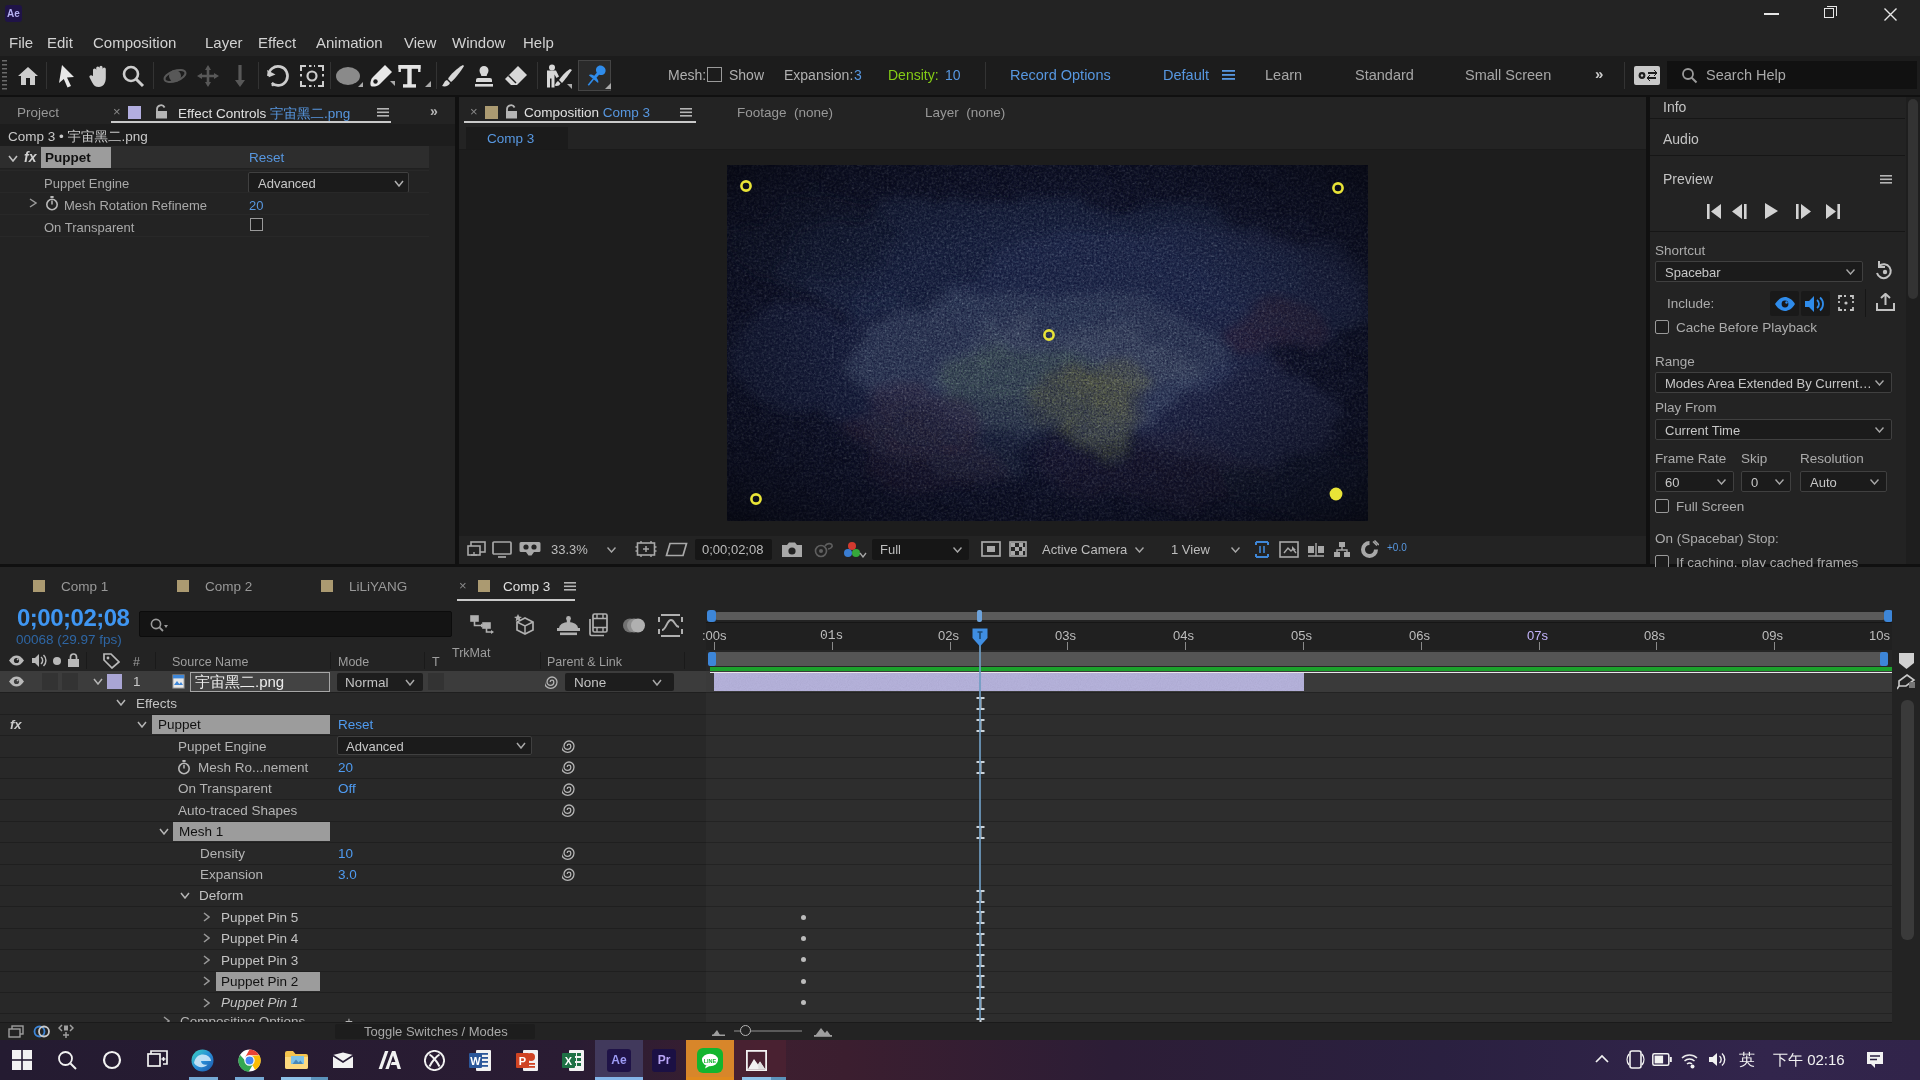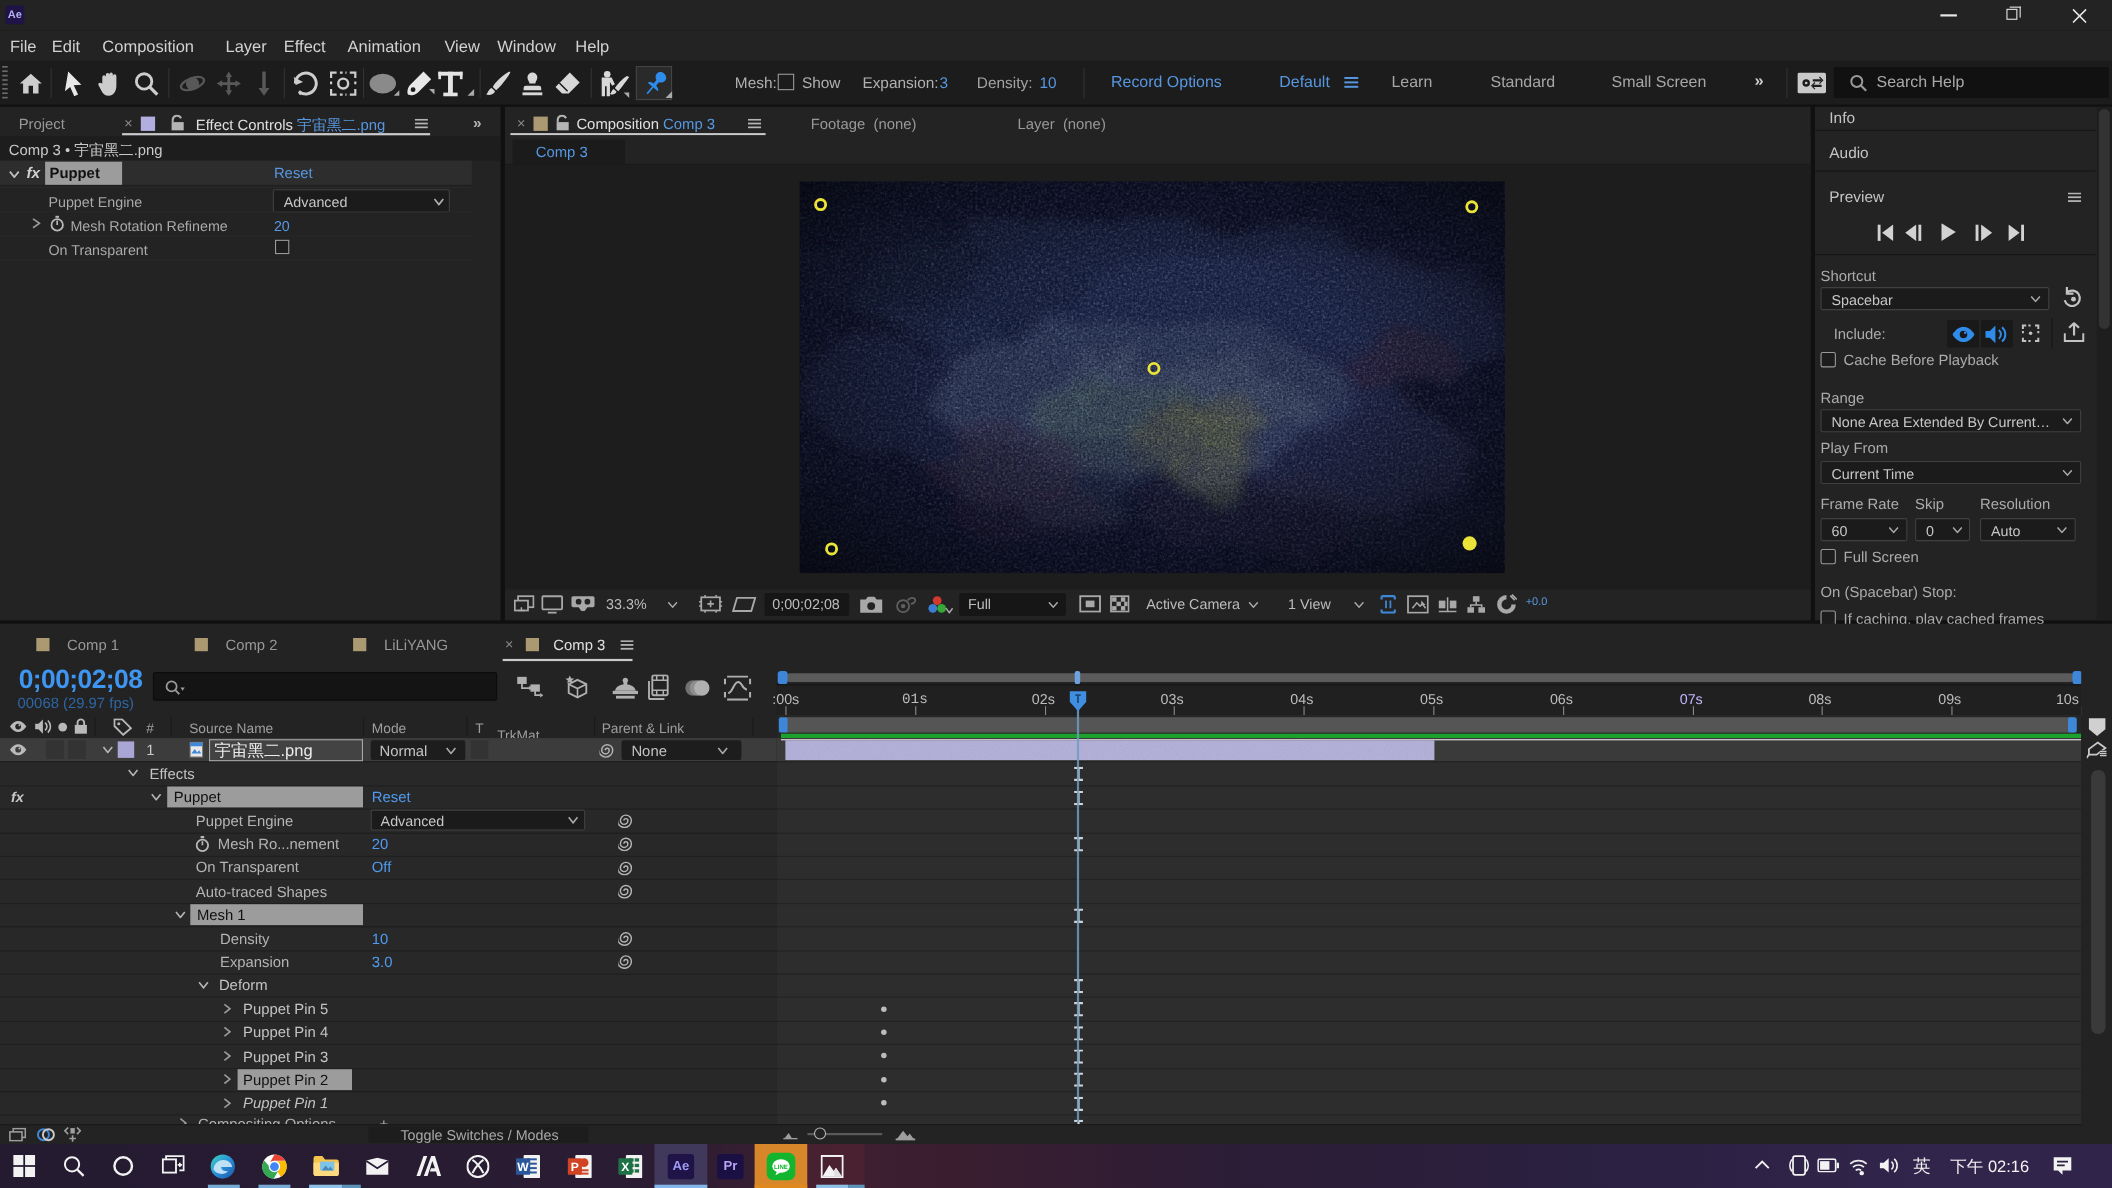--- a/index.html
+++ b/index.html
@@ -179,21 +179,21 @@
       </svg>
     <svg class="abs" style="left:604px;top:26px;" width="8" height="8">
         <path d="M7 1 L7 7 L1 7 Z" fill="#aaa"></path>
       </svg>
 
     <div class="txt" style="left:668px;top:11px;font-size:14px;color:#b0b0b0;">Mesh:</div>
     <div class="abs" style="left:707px;top:11px;width:15px;height:15px;border:1.5px solid #9a9a9a;background:#1c1c1c;"></div>
     <div class="txt" style="left:729px;top:11px;font-size:14px;color:#b0b0b0;">Show</div>
     <div class="txt" style="left:784px;top:11px;font-size:14px;color:#b0b0b0;">Expansion:</div>
     <div class="txt" style="left:854px;top:11px;font-size:14px;color:#5797e0;">3</div>
-    <div class="txt" style="left:888px;top:11px;font-size:14px;color:#a3a3a3;">Density:</div>
+    <div class="txt" style="left:888px;top:11px;font-size:14px;color:#84cc16;">Density:</div>
     <div class="txt" style="left:945px;top:11px;font-size:14px;color:#5797e0;">10</div>
     <div class="abs" style="left:985px;top:6px;width:1px;height:27px;background:#333;"></div>
     <div class="txt" style="left:1010px;top:11px;font-size:14.5px;color:#5797e0;">Record Options</div>
     <div class="txt" style="left:1163px;top:11px;font-size:14.5px;color:#5797e0;">Default</div>
     <svg class="abs" style="left:1222px;top:14px;" width="13" height="11">
         <g fill="#5797e0">
           <rect y="0" width="13" height="1.8"></rect>
           <rect y="4" width="13" height="1.8"></rect>
           <rect y="8" width="13" height="1.8"></rect>
         </g>
@@ -533,21 +533,21 @@
       </svg>
     <div class="abs" style="left:215px;top:192px;width:1px;height:28px;background:#161616;"></div>
     <svg class="abs" style="left:226px;top:196px;" width="19" height="19" viewBox="0 0 19 19">
         <path d="M1 10 V17 H18 V10" fill="none" stroke="#c2c2c2" stroke-width="2"></path>
         <path d="M9.5 12 V1 M5 5 L9.5 0.8 L14 5" fill="none" stroke="#c2c2c2" stroke-width="2"></path>
       </svg>
     <div class="abs" style="left:5px;top:223px;width:14px;height:14px;border:1.6px solid #9a9a9a;background:#1d1d1d;border-radius:2px;"></div>
     <div class="txt" style="left:26px;top:223px;font-size:13.5px;color:#ababab;">Cache Before Playback</div>
     <div class="txt" style="left:5px;top:257px;font-size:13.5px;color:#ababab;">Range</div>
     <div class="dd" style="left:5px;top:275px;width:237px;height:21px;">
-        <span style="position:absolute;left:9px;top:3px;font-size:13px;">None Area Extended By Current…</span>
+        <span style="position:absolute;left:9px;top:3px;font-size:13px;">Modes Area Extended By Current…</span>
       </div>
     <svg class="chev" style="left:225px;top:283px;" viewBox="0 0 9 6">
         <path d="M0.5 0.5 L4.5 5 L8.5 0.5" stroke="#a8a8a8" stroke-width="1.4" fill="none"></path>
       </svg>
     <div class="txt" style="left:5px;top:303px;font-size:13.5px;color:#ababab;">Play From</div>
     <div class="dd" style="left:5px;top:322px;width:237px;height:21px;">
         <span style="position:absolute;left:9px;top:3px;font-size:13px;">Current Time</span>
       </div>
     <svg class="chev" style="left:225px;top:330px;" viewBox="0 0 9 6">
         <path d="M0.5 0.5 L4.5 5 L8.5 0.5" stroke="#a8a8a8" stroke-width="1.4" fill="none"></path>
@@ -707,21 +707,21 @@
         <path d="M1 1 h7 l8 8 -7 6 -8 -8 Z" fill="none" stroke="#b9b9b9" stroke-width="1.7"></path>
         <circle cx="5" cy="5" r="1.4" fill="#b9b9b9"></circle>
       </svg>
     <div class="txt" style="left:133px;top:81px;font-size:12.5px;color:#9e9e9e;">#</div>
     <div class="abs" style="left:155px;top:78px;width:1px;height:17px;background:#1a1a1a;"></div>
     <div class="txt" style="left:172px;top:81px;font-size:12.5px;color:#9e9e9e;">Source Name</div>
     <div class="abs" style="left:330px;top:78px;width:1px;height:17px;background:#1a1a1a;"></div>
     <div class="txt" style="left:338px;top:81px;font-size:12.5px;color:#9e9e9e;">Mode</div>
     <div class="abs" style="left:424px;top:78px;width:1px;height:17px;background:#1a1a1a;"></div>
     <div class="txt" style="left:432px;top:81px;font-size:12.5px;color:#9e9e9e;">T</div>
-    <div class="txt" style="left:452px;top:88px;font-size:12.5px;color:#9e9e9e;">TrkMat</div>
+    <div class="txt" style="left:452px;top:72px;font-size:12.5px;color:#9e9e9e;">TrkMat</div>
     <div class="abs" style="left:540px;top:78px;width:1px;height:17px;background:#1a1a1a;"></div>
     <div class="txt" style="left:547px;top:81px;font-size:12.5px;color:#9e9e9e;">Parent &amp; Link</div>
     <div class="abs" style="left:684px;top:78px;width:1px;height:17px;background:#1a1a1a;"></div>
 
     <div id="rows">
       <div class="abs" style="left:0;top:97px;width:706px;height:351px;background:#282828;"></div>
       <div class="abs" style="left:706px;top:97px;width:1186px;height:351px;background:#2d2d2d;"></div>
       <div class="abs" style="left:0;top:97px;width:706px;height:21px;background:#3c3c3c;"></div>
       <div class="abs" style="left:706px;top:97px;width:1186px;height:21px;background:#3a3a3a;"></div>
       <div class="abs" style="left:710px;top:97.5px;width:1182px;height:1.5px;background:#e8e8ea;"></div>

